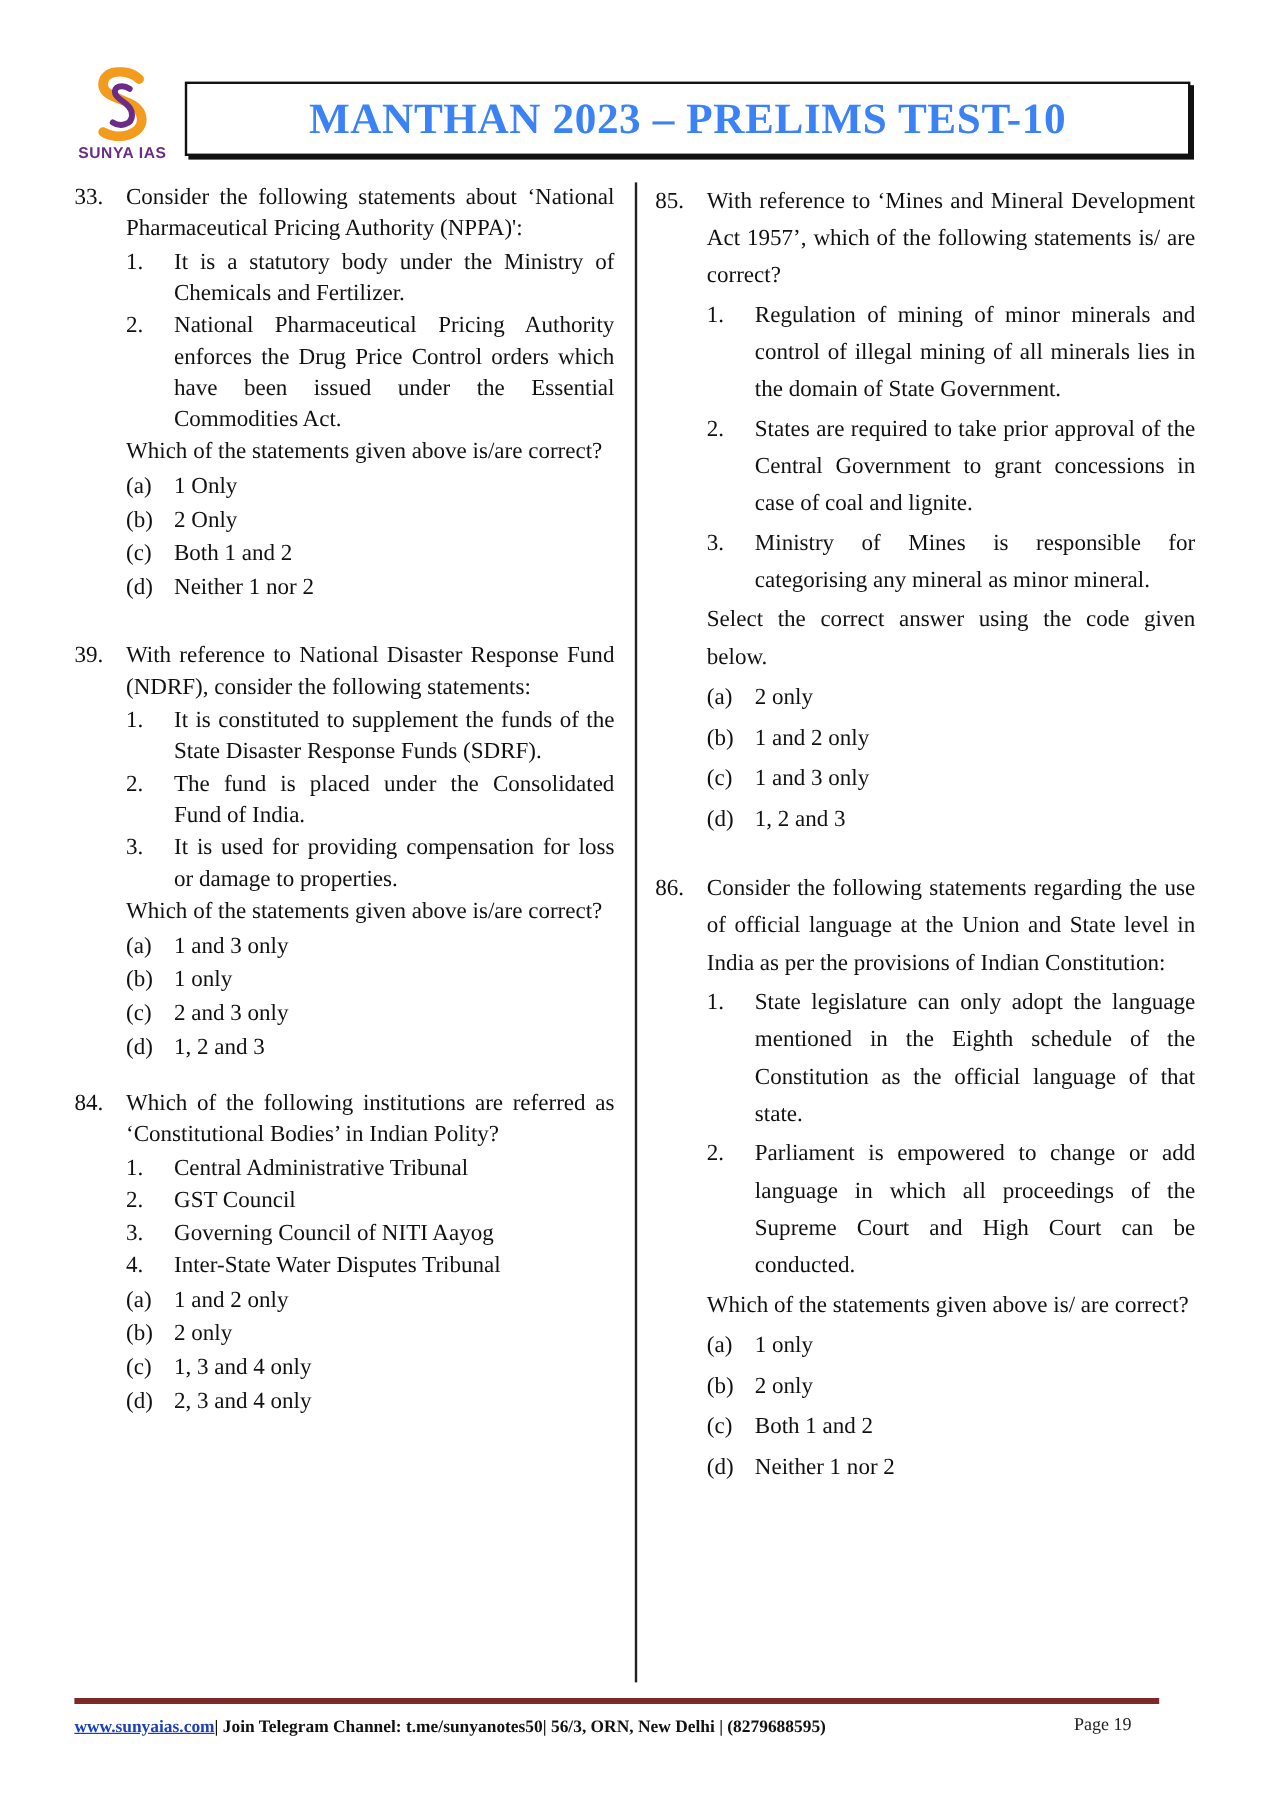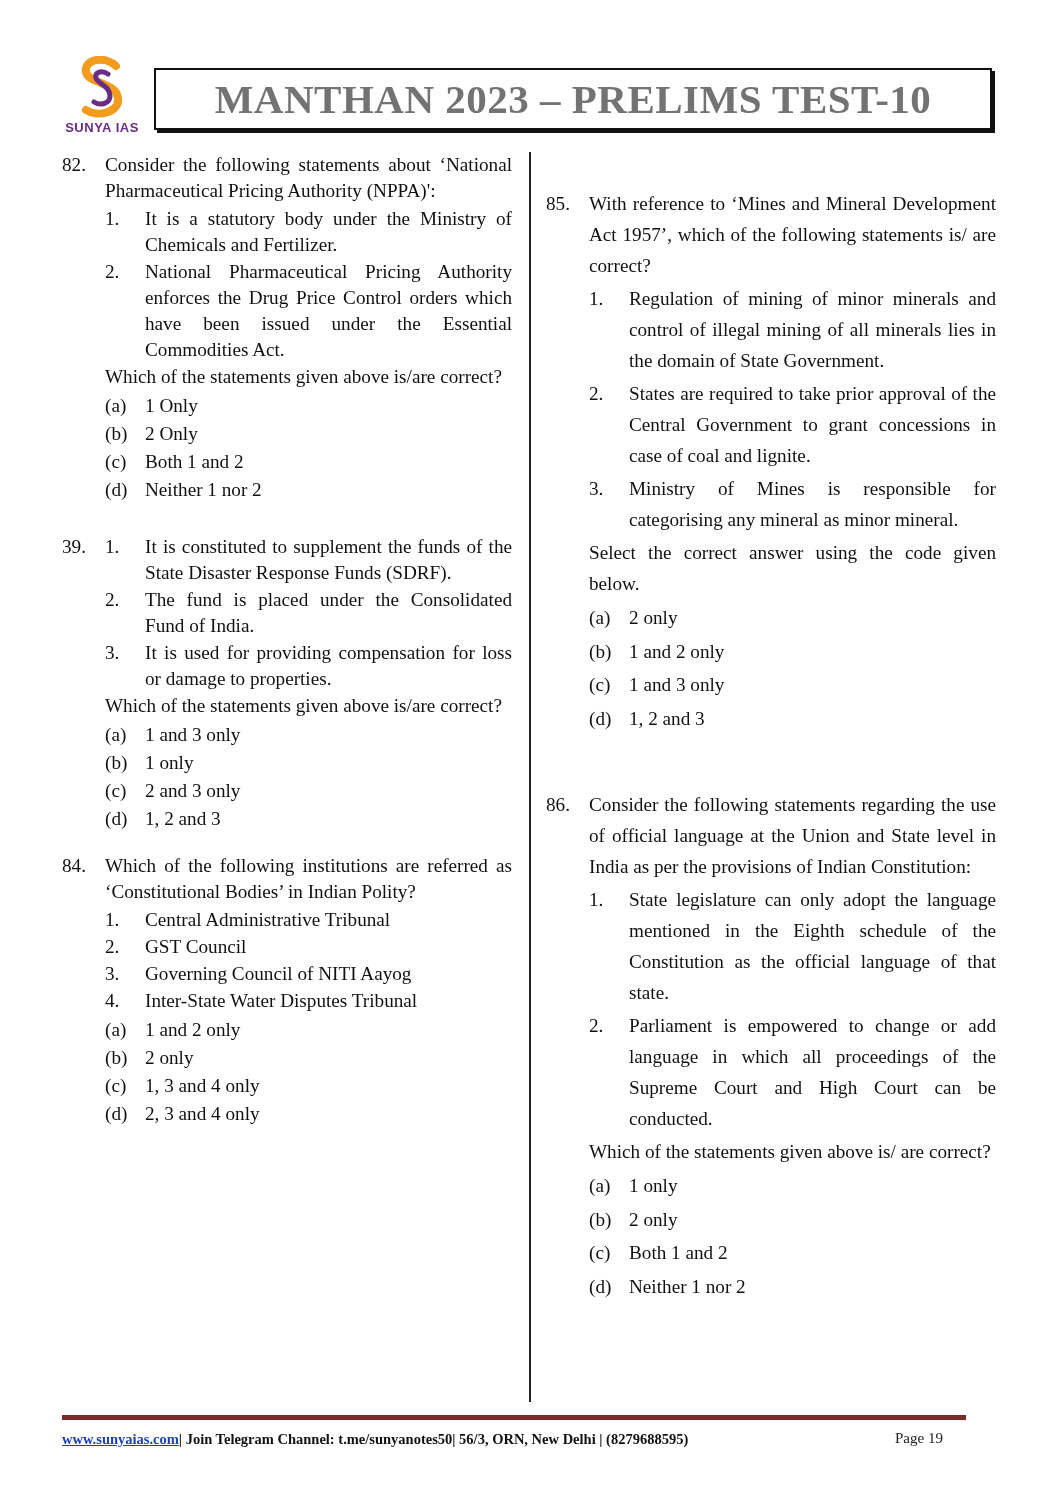--- a/index.html
+++ b/index.html
@@ -8,48 +8,48 @@
 
   
   .logo { position: absolute; left: 62px; top: 52px; width: 80px; height: 86px; }
   .logo-mark { position: absolute; left: 14px; top: 4px; width: 52px; height: 64px; }
   .logo-text { position: absolute; left: 0; top: 68px; width: 80px; text-align: center;
                font-family: "Liberation Sans", sans-serif; font-size: 13px; font-weight: bold;
                color: #6b2c86; letter-spacing: 0.5px; }
   .title-box { position: absolute; left: 154px; top: 68px; width: 838px; height: 62px;
                border: 2px solid #111; box-shadow: 3px 3px 0 #111; box-sizing: border-box;
                display: flex; align-items: center; justify-content: center; }
-  .title-text { font-family: "Liberation Serif", serif; font-weight: bold; font-size: 41px;
-                letter-spacing: 0.5px; color: #737373; }
+  .title-text { font-family: "Liberation Serif", serif; font-weight: bold; font-size: 36px;
+                letter-spacing: 0.5px; color: #3b82f6; }
 
   
   .col-divider { position: absolute; left: 529px; top: 152px; width: 2px; height: 1250px; background: #222; }
 
   
   .col { position: absolute; top: 152px; font-size: 19.2px; line-height: 26px; }
   .col-left { left: 62px; width: 450px; }
   .col-right { left: 546px; width: 450px; line-height: 31px; }
 
-  .q { position: relative; padding-left: 43px; margin-top: 36px; }
+  .q { position: relative; padding-left: 43px; }
   .q-num { position: absolute; left: 0; top: 0; }
   .q-stem, .q-prompt { text-align: justify; text-align-last: auto; }
   .stmts { margin: 2px 0 0 0; padding: 0; list-style: none; }
   .stmt { position: relative; padding-left: 40px; text-align: justify; }
   .stmt-num { position: absolute; left: 0; top: 0; }
   .opts { margin: 2px 0 0 0; padding: 0; list-style: none; }
   .opt { position: relative; padding-left: 40px; }
   .opt-label { position: absolute; left: 0; top: 0; }
 
   .col-left .q82 { margin-top: 0; }
   .col-left .q83 { margin-top: 30px; }
   .col-left .q84 { margin-top: 20px; }
   .col-left .opt { line-height: 28px; }
   .col-left .stmt { margin-bottom: 1px; }
 
-  .col-right .q86 { margin-top: 54px; }
+  .col-right .q86 { margin-top: 26px; }
   .col-right .stmt { margin: 2px 0; }
   .col-right .opt { line-height: 33.5px; }
   .col-right .q-prompt { margin-top: 2px; }
 
   
   .footer-rule { position: absolute; left: 62px; top: 1415px; width: 904px; height: 5px; background: #7a2a2a; }
   .footer { position: absolute; left: 62px; top: 1431px; width: 904px; font-family: "Liberation Serif", serif;
             font-size: 14.5px; font-weight: bold; color: #111; }
   .footer a { color: #1a3fbf; text-decoration: underline; }
   .page-num { position: absolute; left: 895px; top: 1430px; font-family: Liberation Serif, serif;
@@ -67,37 +67,38 @@
 </div>
 <div class="title-box">
   <span class="title-text">MANTHAN 2023 – PRELIMS TEST-10</span>
 </div>
 
 <div class="col-divider"></div>
 
 <div class="col col-left">
 
   <div class="q q82">
-    <span class="q-num">82.</span>
+    <span class="q-num">33.</span>
     <div class="q-stem">Consider the following statements about ‘National Pharmaceutical Pricing Authority (NPPA)':</div>
     <ul class="stmts">
       <li class="stmt"><span class="stmt-num">1.</span><span> It is a statutory body under the Ministry of Chemicals and Fertilizer.</span></li>
       <li class="stmt"><span class="stmt-num">2.</span><span>National Pharmaceutical Pricing Authority enforces the Drug Price Control orders which have been issued under the Essential Commodities Act.</span></li>
     </ul>
     <div class="q-prompt">Which of the statements given above is/are correct?</div>
     <ul class="opts">
       <li class="opt"><span class="opt-label">(a)</span><span>1 Only</span></li>
       <li class="opt"><span class="opt-label">(b)</span><span>2 Only</span></li>
       <li class="opt"><span class="opt-label">(c)</span><span>Both 1 and 2</span></li>
       <li class="opt"><span class="opt-label">(d)</span><span>Neither 1 nor 2</span></li>
     </ul>
   </div>
 
   <div class="q q83">
     <span class="q-num">39.</span>
+    <div class="q-stem">With reference to National Disaster Response Fund (NDRF), consider the following statements:</div>
     <ul class="stmts">
       <li class="stmt"><span class="stmt-num">1.</span><span>It is constituted to supplement the funds of the State Disaster Response Funds (SDRF).</span></li>
       <li class="stmt"><span class="stmt-num">2.</span><span>The fund is placed under the Consolidated Fund of India.</span></li>
       <li class="stmt"><span class="stmt-num">3.</span><span>It is used for providing compensation for loss or damage to properties.</span></li>
     </ul>
     <div class="q-prompt">Which of the statements given above is/are correct?</div>
     <ul class="opts">
       <li class="opt"><span class="opt-label">(a)</span><span>1 and 3 only</span></li>
       <li class="opt"><span class="opt-label">(b)</span><span>1 only</span></li>
       <li class="opt"><span class="opt-label">(c)</span><span>2 and 3 only</span></li>

